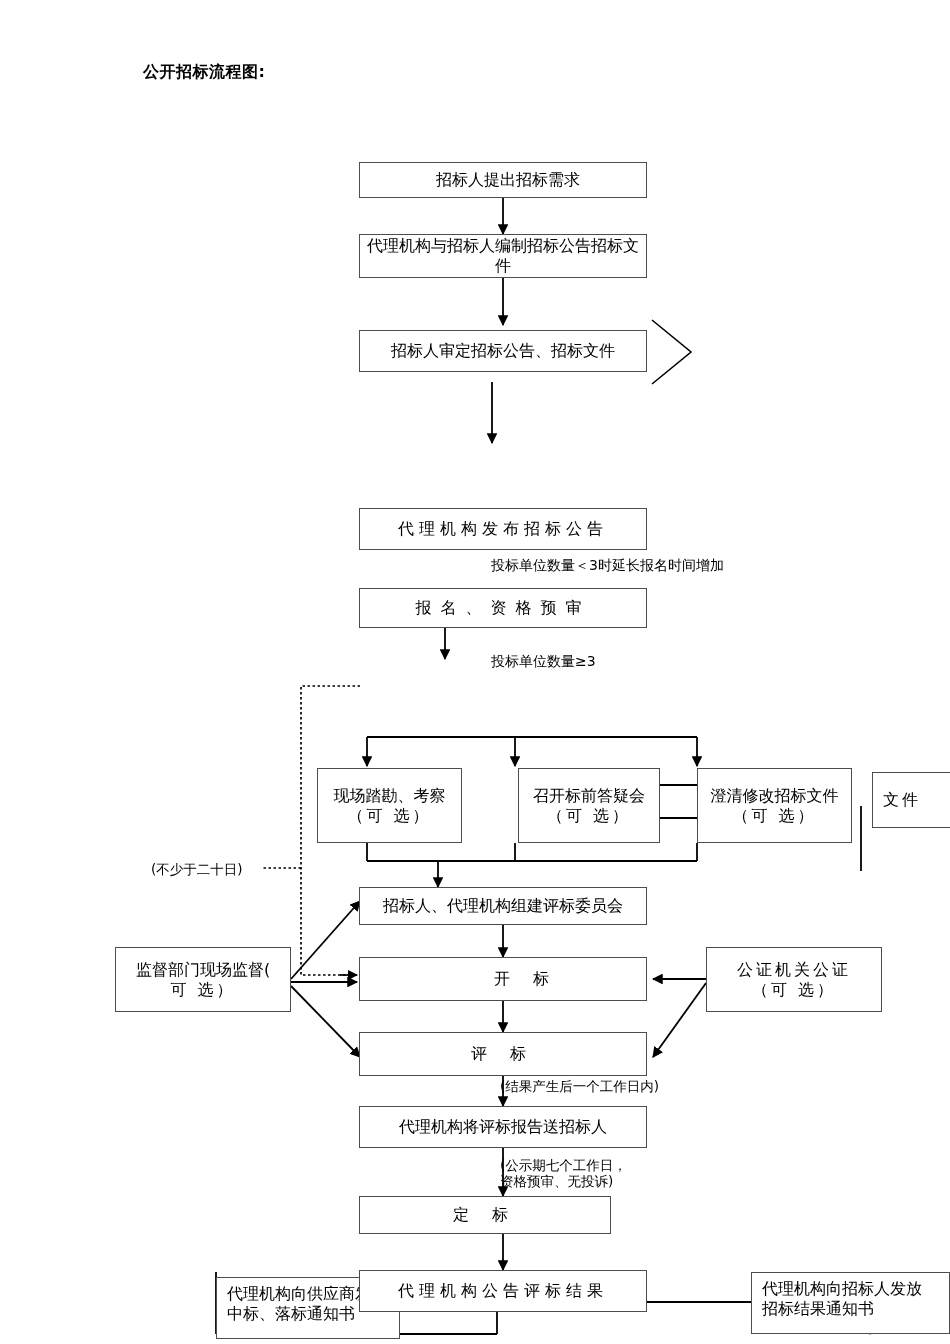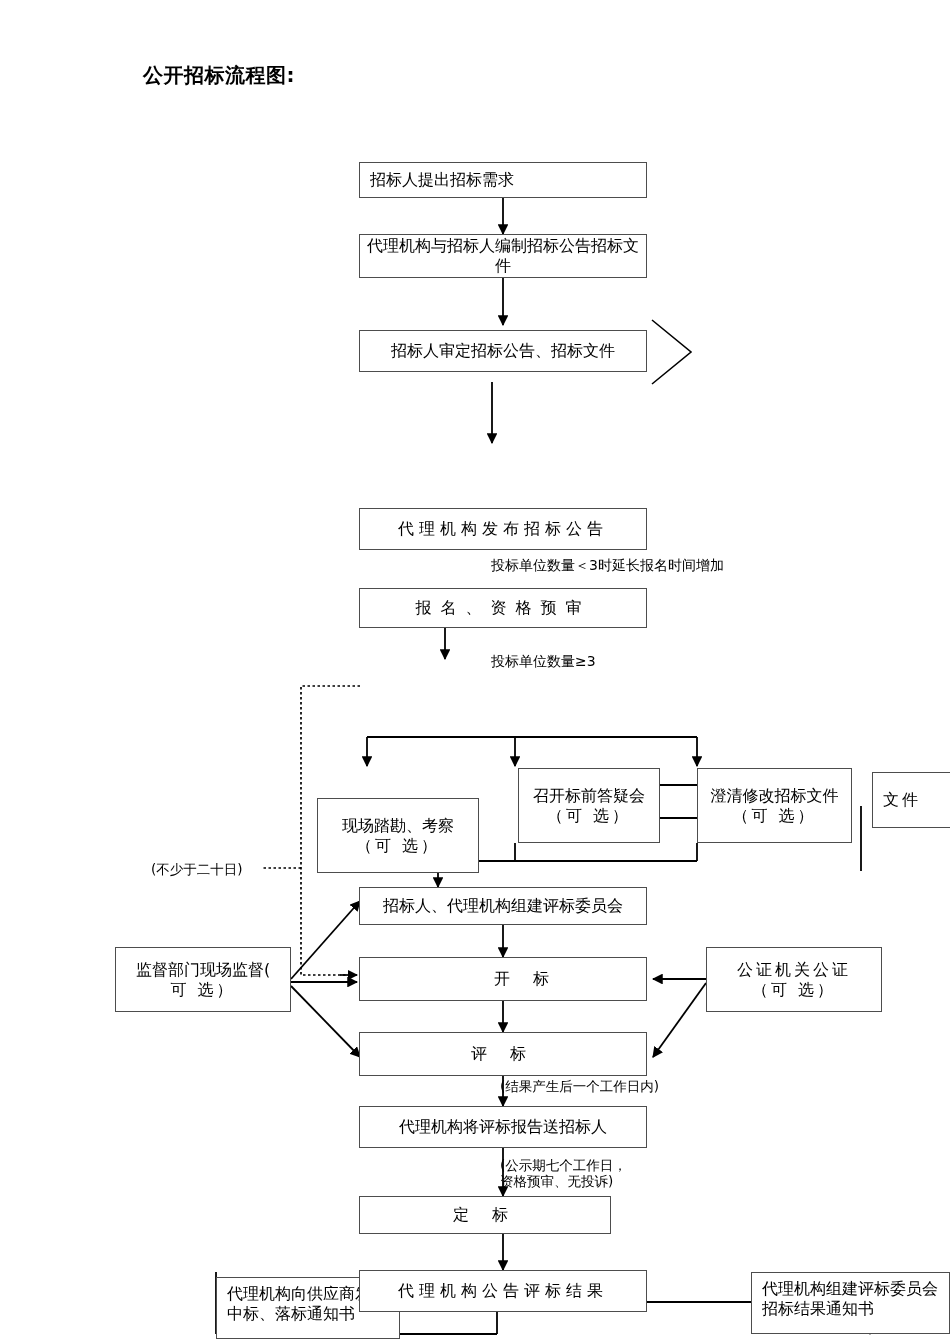--- a/index.html
+++ b/index.html
@@ -21,21 +21,21 @@
     position: absolute;
     left: 0; top: 0;
     width: 950px;
     height: 1344px;
     pointer-events: none;
   }
   .title {
     position: absolute;
     left: 143px;
     top: 62px;
-    font-size: 20px;
+    font-size: 16px;
     font-weight: bold;
     letter-spacing: 0.5px;
     color: #000;
     white-space: nowrap;
   }
   .node {
     position: absolute;
     box-sizing: border-box;
     border: 1px solid #4d4d4d;
     background: #ffffff;
@@ -152,40 +152,40 @@
     <g stroke="#000" stroke-width="1.7" fill="none" stroke-dasharray="2.5 2.5">
       <path d="M 360 686 L 301 686 L 301 975 L 352 975"></path>
       <line x1="301" y1="868" x2="262" y2="868"></line>
     </g>
     <g stroke="#000" stroke-width="1.7" fill="none">
       <line x1="340" y1="975" x2="357" y2="975" marker-end="url(#arrowd)"></line>
     </g>
   </svg>
 
   <div class="node left-text" style="left:359px; top:162px; width:288px; height:36px;">
-    <span class="inner" style="text-align:left;">招标人提出招标需求</span>
+    <span class="inner" style="text-align:center;">招标人提出招标需求</span>
   </div>
 
   <div class="node" style="left:359px; top:234px; width:288px; height:44px;">
     <span class="inner">代理机构与招标人编制招标公告招标文件</span>
   </div>
 
   <div class="node" style="left:359px; top:330px; width:288px; height:42px;">
     <span class="inner">招标人审定招标公告、招标文件</span>
   </div>
 
   <div class="node" style="left:359px; top:508px; width:288px; height:42px;">
     <span class="inner sp1">代理机构发布招标公告</span>
   </div>
 
   <div class="node" style="left:359px; top:588px; width:288px; height:40px;">
     <span class="inner sp2">报名、资格预审</span>
   </div>
 
-  <div class="node" style="left:317px; top:768px; width:162px; height:75px;margin-top:30px;">
+  <div class="node" style="left:317px; top:768px; width:145px; height:75px;">
     <span class="inner">
       <span>现场踏勘、考察</span><br>
       <span class="sp3">（可 选）</span>
     </span>
   </div>
 
   <div class="node" style="left:518px; top:768px; width:142px; height:75px;">
     <span class="inner">
       <span>召开标前答疑会</span><br>
       <span class="sp3">（可 选）</span>
@@ -243,21 +243,21 @@
 
   <div class="node left-text top-text clipbox" style="left:216px; top:1277px; width:184px; height:62px; z-index:2;">
     <span class="inner" style="text-align:left;">
       <span>代理机构向供应商发放</span><br>
       <span>中标、落标通知书</span>
     </span>
   </div>
 
   <div class="node left-text top-text clipbox" style="left:751px; top:1272px; width:199px; height:62px;">
     <span class="inner" style="text-align:left;">
-      <span>代理机构组建评标委员会</span><br>
+      <span>代理机构向招标人发放</span><br>
       <span>招标结果通知书</span>
     </span>
   </div>
 
   <div class="ann" style="left:491px; top:557px;">投标单位数量＜3时延长报名时间增加</div>
 
   <div class="ann" style="left:491px; top:653px;">投标单位数量≥3</div>
 
   <div class="ann small" style="left:151px; top:861px;">(不少于二十日)</div>
 

